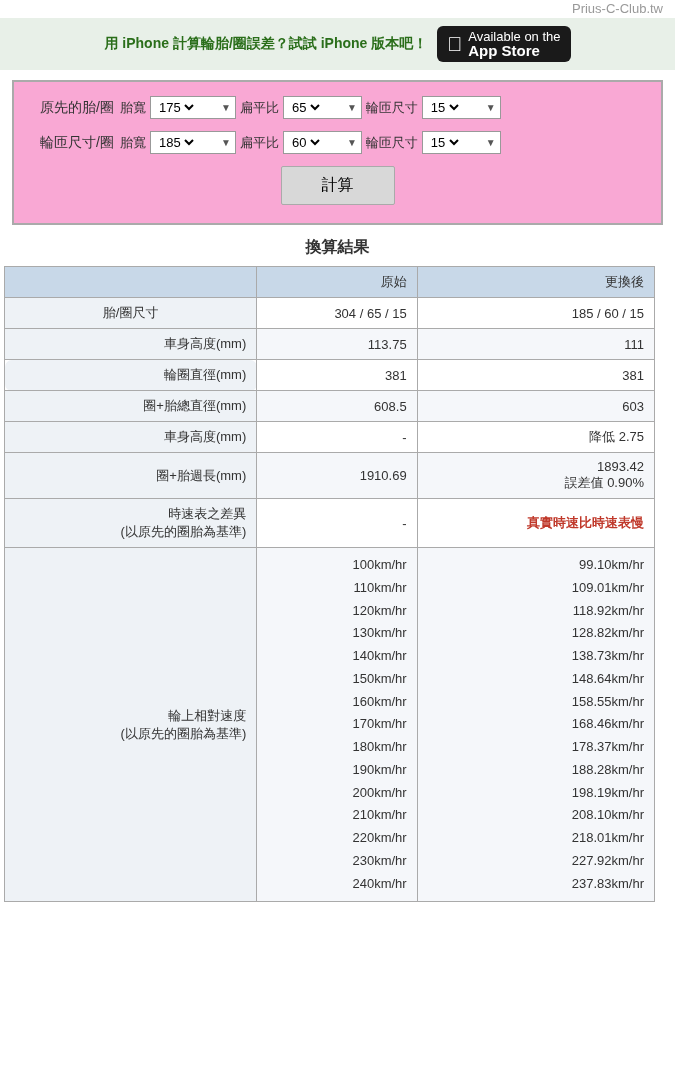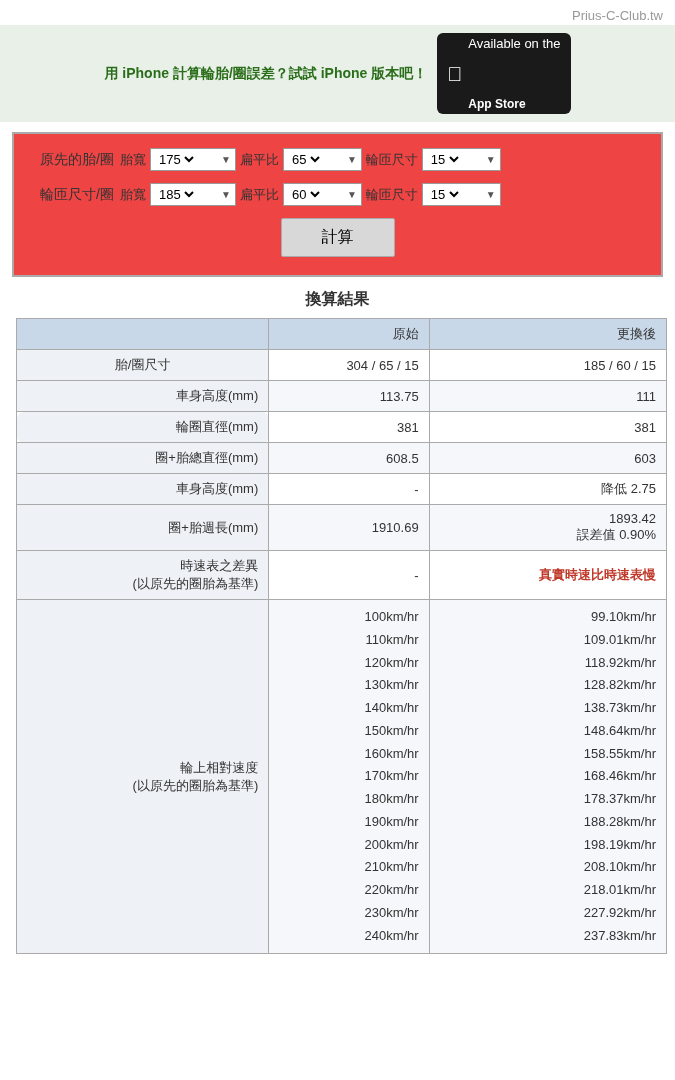--- a/index.html
+++ b/index.html
@@ -6,21 +6,21 @@
     body {
       font-family: Arial, "Microsoft JhengHei", sans-serif;
       font-size: 14px;
       background: #fff;
       width: 675px;
       min-height: 1080px;
       color: #333;
     }
     .watermark {
       text-align: right;
-      padding: 8px 12px 2px;
+      padding: 1px 12px 2px;
       color: #999;
       font-size: 13px;
     }
     .promo-bar {
       display: flex;
       align-items: center;
       justify-content: center;
       background: #e8f0e8;
       padding: 8px 12px;
       font-size: 14px;
@@ -38,35 +38,34 @@
       border-radius: 6px;
       padding: 4px 10px;
       gap: 6px;
       font-size: 11px;
     }
     .appstore-badge .badge-top {
       font-size: 13px;
       line-height: 1;
     }
     .appstore-badge .badge-bottom {
-      font-size: 12px;
+      font-size: 15px;
       font-weight: bold;
       line-height: 1;
-      margin-top: 48px;
     }
     .apple-icon {
       font-size: 20px;
       line-height: 1;
     }
 
     .input-panel {
       border: 2px solid #aaa;
       margin: 10px 12px;
       padding: 14px 10px 18px;
-      background: #ef4444;
+      background: #f9a8d4;
     }
     .input-row {
       display: flex;
       align-items: center;
       margin-bottom: 12px;
       gap: 6px;
     }
     .row-label {
       width: 90px;
       text-align: right;
@@ -119,21 +118,21 @@
 
     .section-title {
       text-align: center;
       font-size: 16px;
       font-weight: bold;
       margin: 12px 0 8px;
     }
 
     .result-table {
       width: calc(100% - 24px);
-      margin: 0 16px;
+      margin: 0 4px;
       border-collapse: collapse;
       font-size: 13px;
     }
     .result-table th, .result-table td {
       border: 1px solid #aaa;
       padding: 6px 10px;
       text-align: right;
     }
     .result-table th {
       background: #dde8f0;

